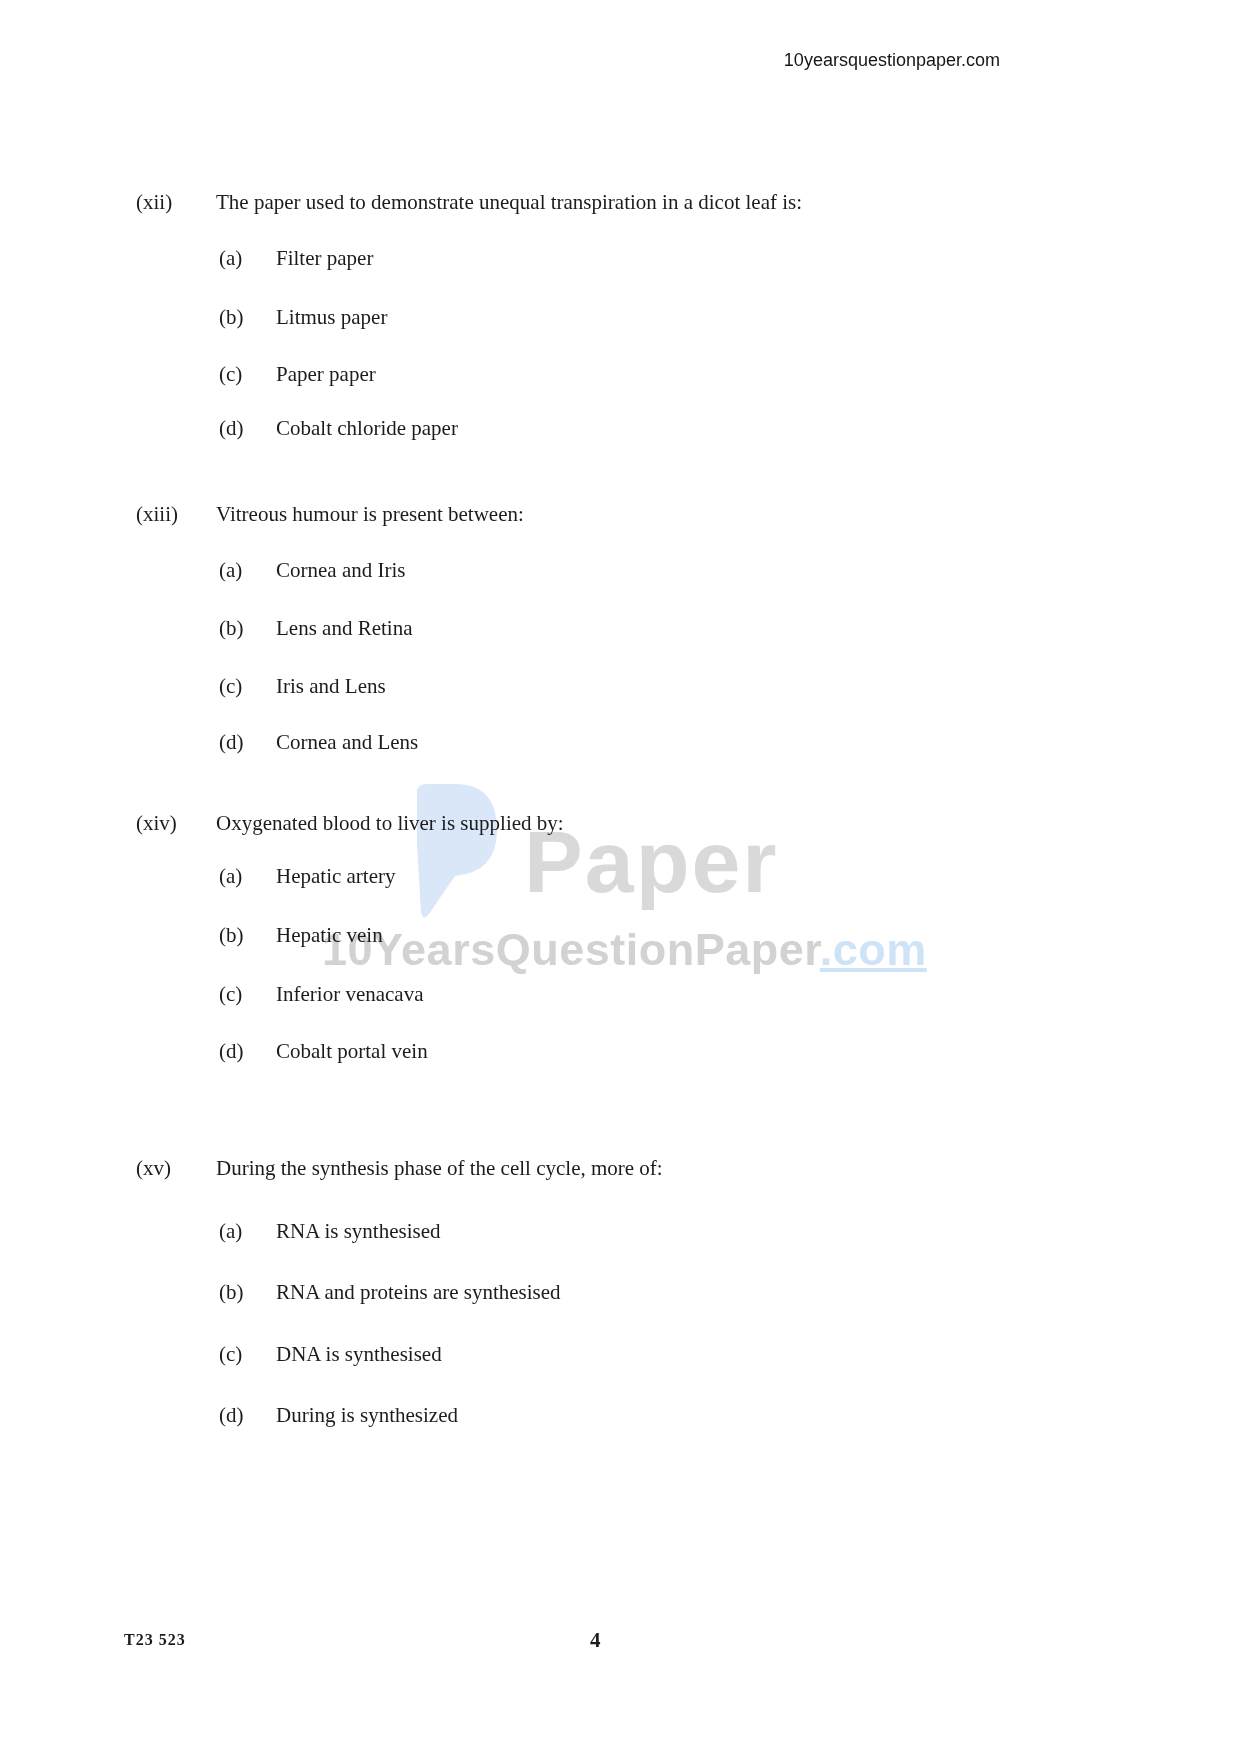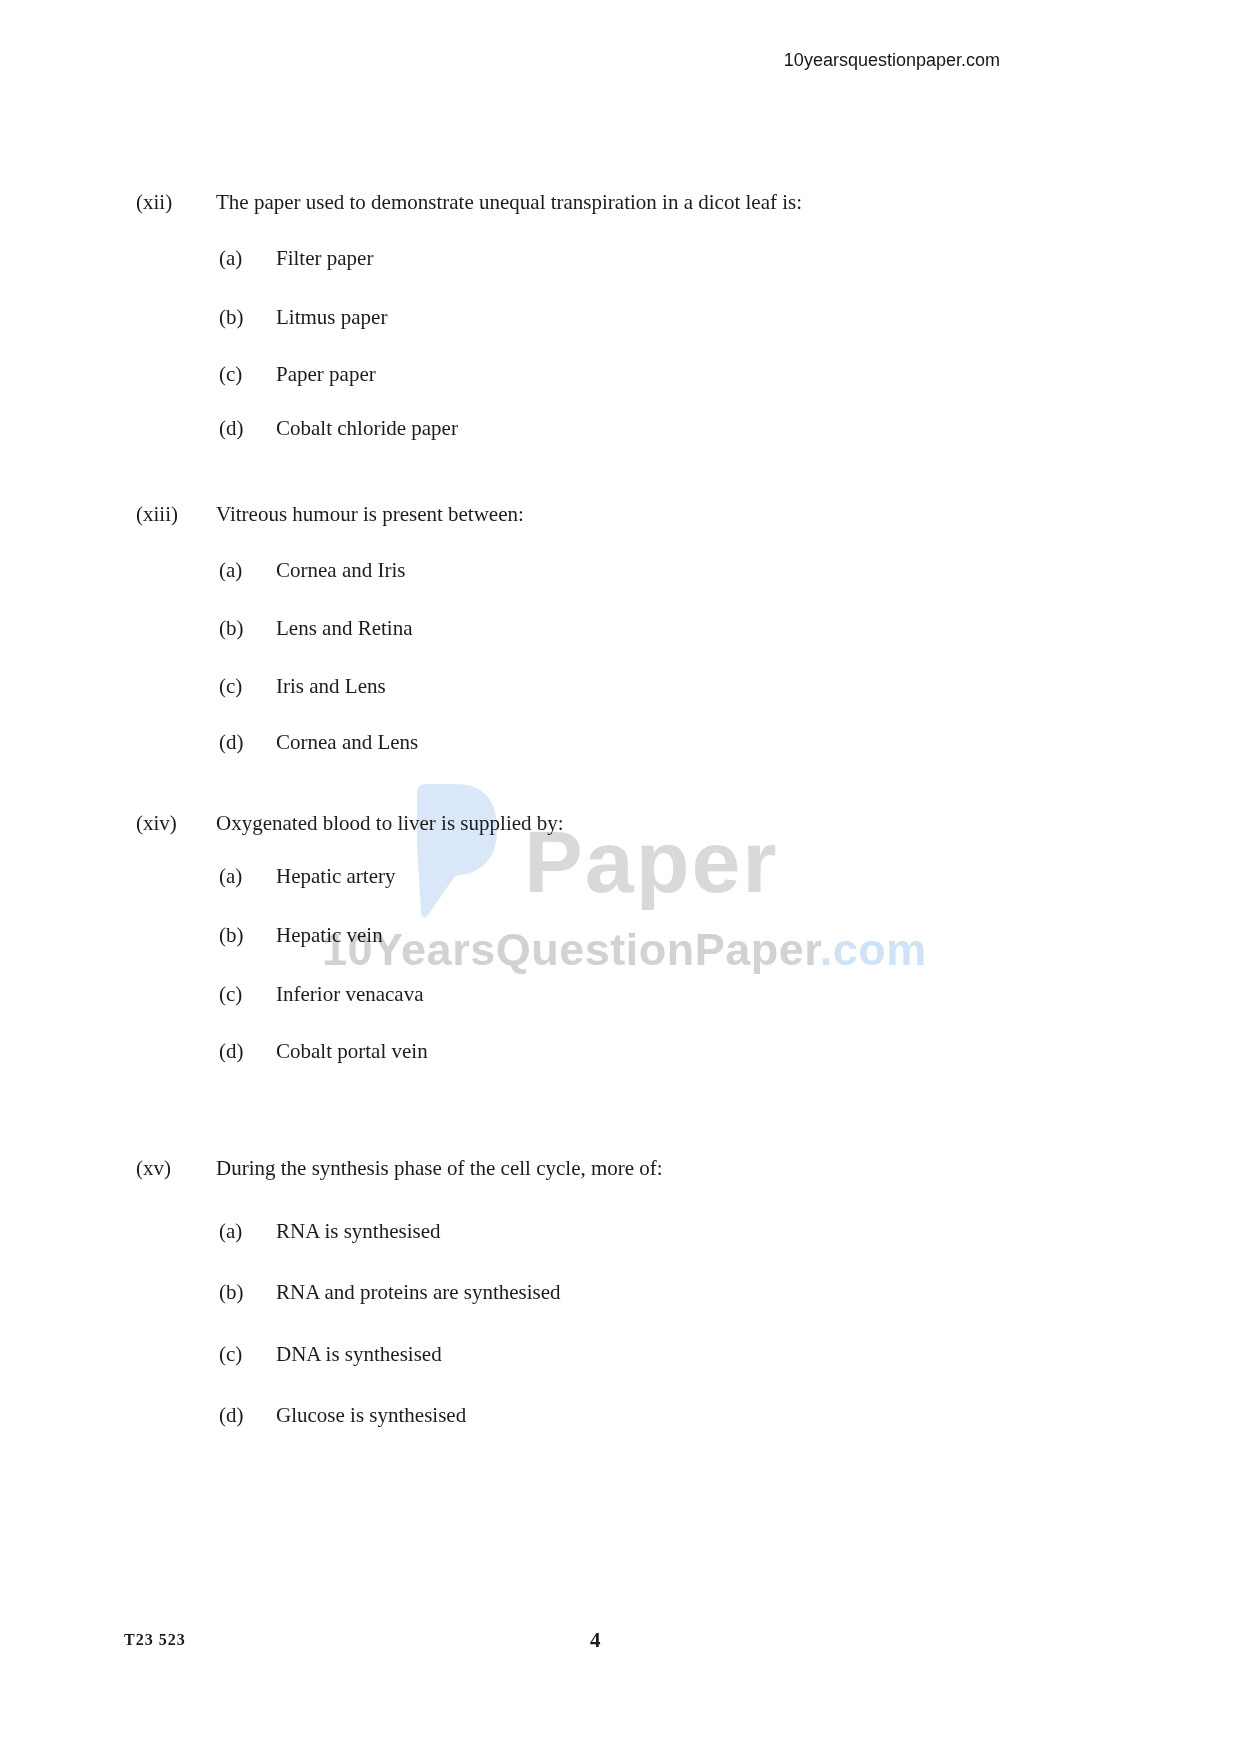--- a/index.html
+++ b/index.html
@@ -11,21 +11,21 @@
   .wm{position:absolute;z-index:1;user-select:none;}
   .wm-logo{left:405px;top:784px;width:92px;height:140px;}
   .wm-big{
     left:524px;top:818px;font-family:"Liberation Sans",sans-serif;font-weight:bold;
     font-size:88px;line-height:1;letter-spacing:2px;color:#d9d9d9;
   }
   .wm-line{
     left:322px;top:927px;font-family:"Liberation Sans",sans-serif;font-weight:bold;
     font-size:45px;line-height:1;letter-spacing:0.5px;color:#d2d2d2;white-space:nowrap;
   }
-  .wm-line .wm-com{color:#cfe3f7;}
+  .wm-line .wm-com{color:#cfe3f7;text-decoration:underline;}
   
   .txt{position:absolute;z-index:2;line-height:1.2;}
   .header-url{
     left:770px;top:50px;width:230px;text-align:right;
     font-family:"Liberation Sans",sans-serif;font-size:18px;color:#161616;
   }
   .qline,.oline{left:0;width:1100px;font-size:21px;}
   .qnum{position:absolute;left:136px;white-space:nowrap;}
   .qtext{position:absolute;left:216px;white-space:nowrap;text-align:right;}
   .olabel{position:absolute;left:219px;white-space:nowrap;}
@@ -122,19 +122,19 @@
   <div class="txt oline" style="top:1280px">
     <span class="olabel">(b)</span>
     <span class="otext">RNA and proteins are synthesised</span>
   </div>
   <div class="txt oline" style="top:1342px">
     <span class="olabel">(c)</span>
     <span class="otext">DNA is synthesised</span>
   </div>
   <div class="txt oline" style="top:1403px">
     <span class="olabel">(d)</span>
-    <span class="otext">Glucose is synthesised</span>
+    <span class="otext">During is synthesized</span>
   </div>
 
   <div class="txt footer-code">T23 523</div>
   <div class="txt footer-page">4</div>
 
 </div>
 
 </body></html>

